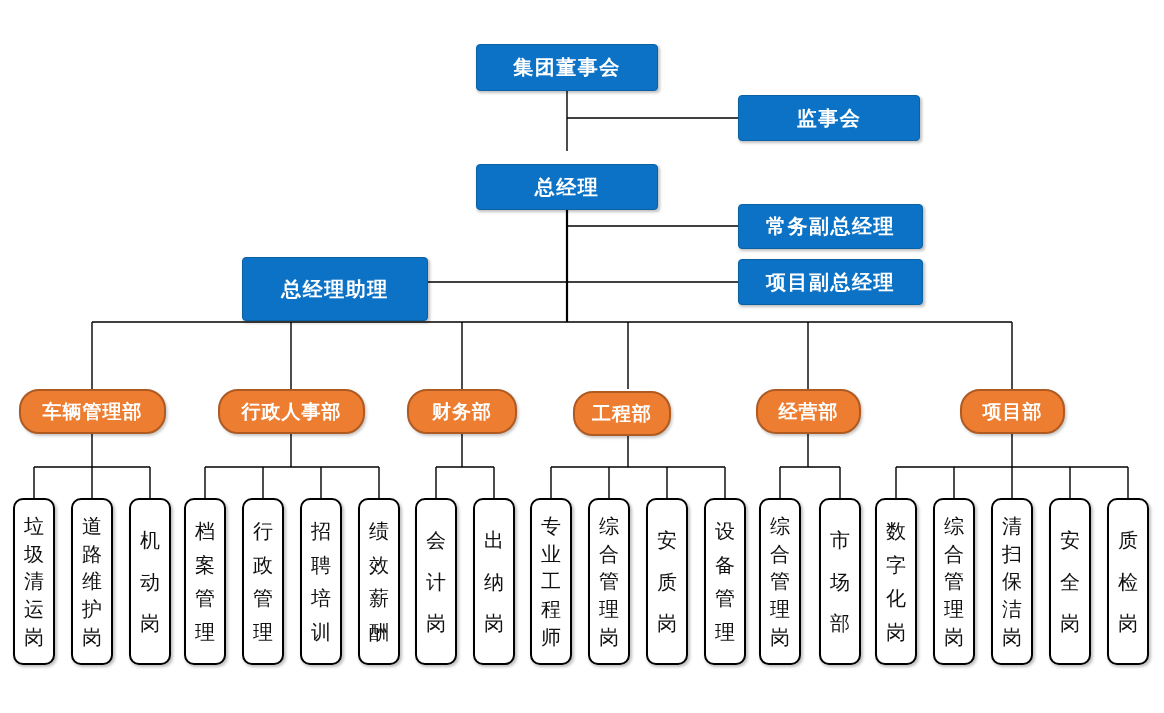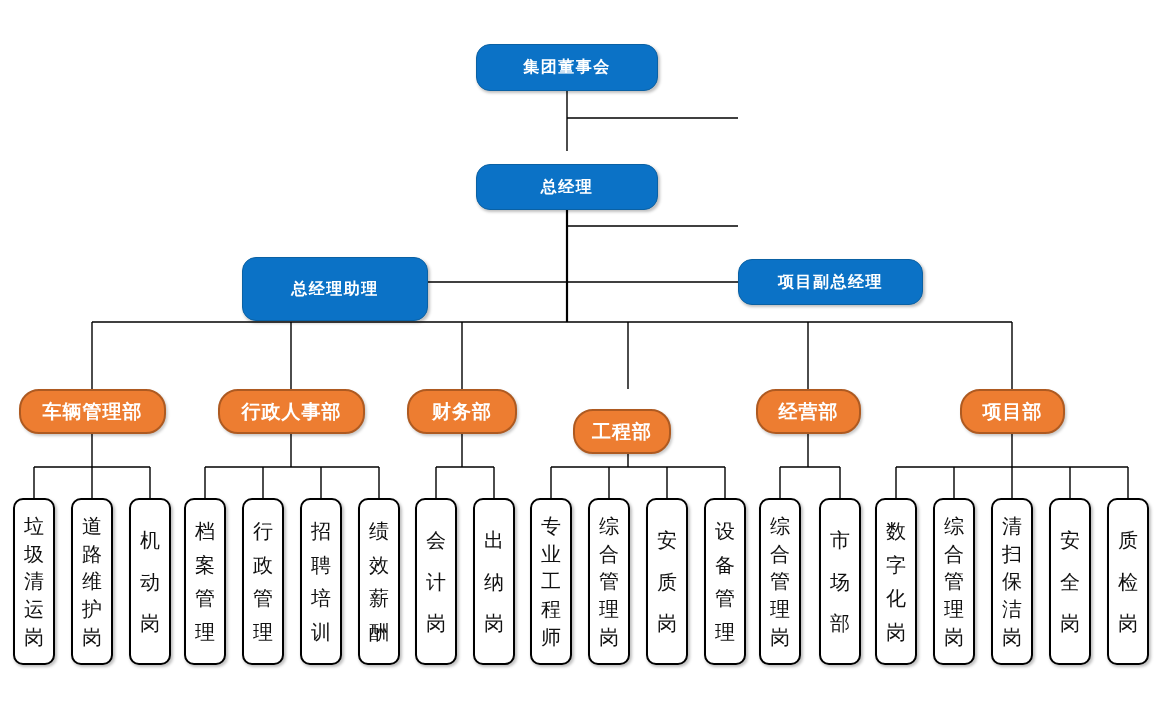--- a/index.html
+++ b/index.html
@@ -26,23 +26,23 @@
     position: absolute;
     display: flex;
     align-items: center;
     justify-content: center;
     box-sizing: border-box;
     text-align: center;
   }
   .blue {
     background: var(--primary-blue, #0B72C6);
     border: 1.5px solid var(--primary-blue-border, #0A61A4);
-    border-radius: 14px;
+    border-radius: 4px;
     color: #ffffff;
-    font-size: 16px;
+    font-size: 20px;
     font-weight: 600;
     letter-spacing: 1.5px;
     box-shadow: 1.5px 2px 3px rgba(0,0,0,0.25);
   }
   .orange {
     background: var(--accent-orange, #ED7D31);
     border: 2px solid var(--accent-orange-border, #AE5A21);
     border-radius: 20px;
     color: #ffffff;
     font-size: 19px;
@@ -68,21 +68,21 @@
   #n-board       { left: 476px; top: 44px;  width: 182px; height: 47px; }
   #n-supervisory { left: 738px; top: 95px;  width: 182px; height: 46px; }
   #n-gm          { left: 476px; top: 151px; width: 182px; height: 46px; margin-top: 13px; }
   #n-evp         { left: 738px; top: 204px; width: 185px; height: 45px; }
   #n-assistant   { left: 242px; top: 257px; width: 186px; height: 64px; }
   #n-pvp         { left: 738px; top: 259px; width: 185px; height: 46px; }
 
   #n-dept0 { left: 19px;  top: 389px; width: 147px; height: 45px; }
   #n-dept1 { left: 218px; top: 389px; width: 147px; height: 45px; }
   #n-dept2 { left: 407px; top: 389px; width: 110px; height: 45px; }
-  #n-dept3 { left: 573px; top: 409px; width: 98px; height: 45px; font-family: Liberation Serif, serif; }
+  #n-dept3 { left: 573px; top: 391px; width: 98px; height: 45px; font-family: Liberation Serif, serif; }
   #n-dept4 { left: 756px; top: 389px; width: 105px; height: 45px; }
   #n-dept5 { left: 960px; top: 389px; width: 105px; height: 45px; }
 
   .leaf { top: 498px; width: 42px; height: 167px; }
   #l0  { left: 13px; }   #l1  { left: 71px; }   #l2  { left: 129px; }
   #l3  { left: 184px; }  #l4  { left: 242px; }  #l5  { left: 300px; }  #l6  { left: 358px; }
   #l7  { left: 415px; }  #l8  { left: 473px; }
   #l9  { left: 530px; }  #l10 { left: 588px; }  #l11 { left: 646px; }  #l12 { left: 704px; }
   #l13 { left: 759px; }  #l14 { left: 819px; }
   #l15 { left: 875px; }  #l16 { left: 933px; }  #l17 { left: 991px; }  #l18 { left: 1049px; } #l19 { left: 1107px; }
@@ -143,21 +143,23 @@
       <line x1="840" y1="467" x2="840" y2="498"></line>
       <line x1="896" y1="467" x2="896" y2="498"></line>
       <line x1="954" y1="467" x2="954" y2="498"></line>
       <line x1="1012" y1="467" x2="1012" y2="498"></line>
       <line x1="1070" y1="467" x2="1070" y2="498"></line>
       <line x1="1128" y1="467" x2="1128" y2="498"></line>
     </g>
   </svg>
 
   <div class="node blue" id="n-board">集团董事会</div>
+  <div class="node blue" id="n-supervisory">监事会</div>
   <div class="node blue" id="n-gm">总经理</div>
+  <div class="node blue" id="n-evp">常务副总经理</div>
   <div class="node blue" id="n-assistant">总经理助理</div>
   <div class="node blue" id="n-pvp">项目副总经理</div>
 
   <div class="node orange" id="n-dept0">车辆管理部</div>
   <div class="node orange" id="n-dept2">财务部</div>
   <div class="node orange" id="n-dept1">行政人事部</div>
   <div class="node orange" id="n-dept3">工程部</div>
   <div class="node orange" id="n-dept4">经营部</div>
   <div class="node orange" id="n-dept5">项目部</div>
 

